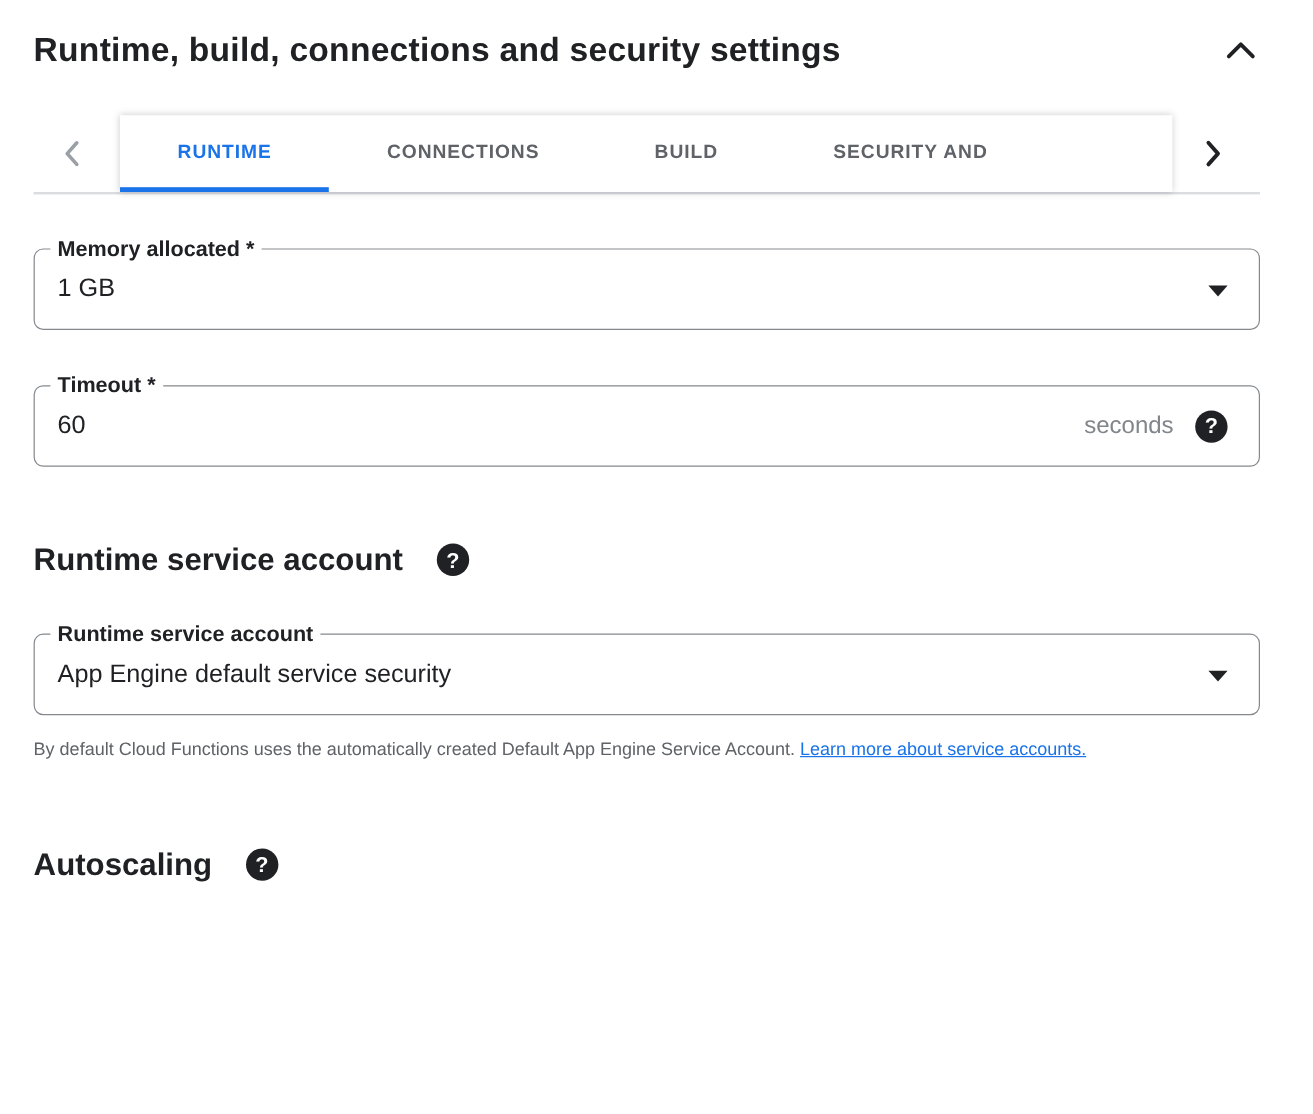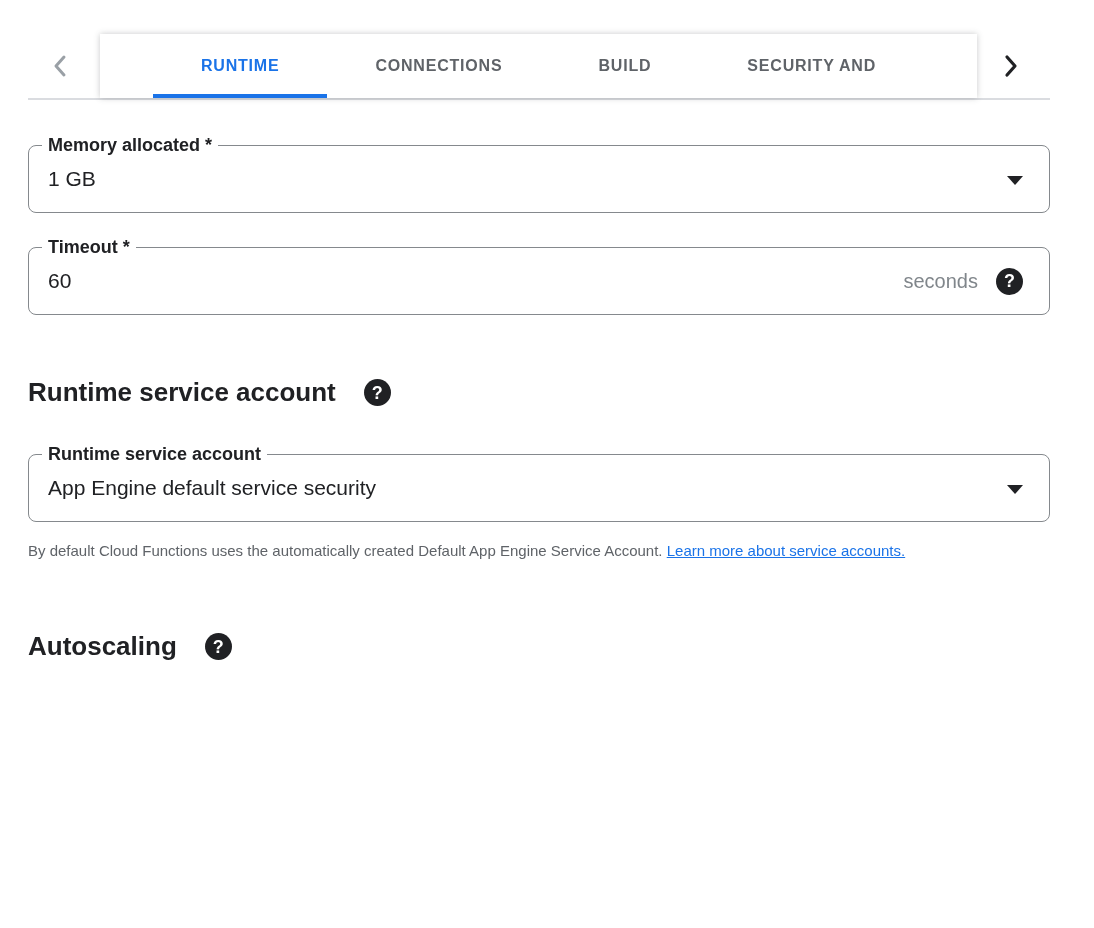--- a/index.html
+++ b/index.html
@@ -13,21 +13,21 @@
   .section-title { font-size: 28px; font-weight: 700; letter-spacing: 0.2px; color: #202124; }
   .collapse-btn { background: none; border: none; cursor: pointer; width: 40px; height: 40px;
     display: flex; align-items: center; justify-content: center; margin-right: -4px; }
 
   
   .tabs-row { display: flex; align-items: stretch; height: 64px; margin-top: 34px; position: relative; }
   .tab-pager { background: none; border: none; cursor: pointer; display: flex; align-items: center; }
   .tab-pager.left { width: 100px; justify-content: center; padding-left: 20px; }
   .tab-pager.right { width: 117px; justify-content: flex-start; padding-left: 26px; }
   .tab-strip { flex: 1; display: flex; overflow: hidden; background: #fff; position: relative;
-    box-shadow: 0 0 6px rgba(60,64,67,0.28); z-index: 1; white-space: nowrap; justify-content: center; }
+    box-shadow: 0 0 6px rgba(60,64,67,0.28); z-index: 1; white-space: nowrap; }
   .tab { position: relative; display: flex; align-items: center; justify-content: center;
     padding: 0 48px; font-size: 16px; font-weight: 700; letter-spacing: 0.8px;
     color: #5f6368; background: none; border: none; cursor: pointer; white-space: nowrap;
     font-family: "Liberation Sans", sans-serif; }
   .tab.active { color: #1a73e8; }
   .tab.active::after { content: ""; position: absolute; left: 0; right: 0; bottom: 0;
     height: 4px; background: #1a73e8; }
   .tabs-divider { height: 2px; background: #dadce0; margin: 0 44px 0 28px; }
 
   
@@ -46,21 +46,21 @@
     width: 0; height: 0; border-left: 8px solid transparent; border-right: 8px solid transparent;
     border-top: 9px solid #202124; }
   .suffix { font-size: 20px; color: #80868b; margin-right: 18px; white-space: nowrap; }
 
   .help-circle { width: 27px; height: 27px; border-radius: 50%; background: #202124;
     color: #fff; font-size: 18px; font-weight: 700; display: inline-flex; align-items: center;
     justify-content: center; flex: 0 0 auto; cursor: pointer; line-height: 1; }
   .mfield .help-circle { margin-right: 26px; }
 
   .field-memory { margin-top: 45px; }
-  .field-timeout { margin-top: 34px; }
+  .field-timeout { margin-top: 46px; }
 
   .sub-heading { display: flex; align-items: center; gap: 28px;
     font-size: 26px; font-weight: 700; color: #202124; }
   .heading-runtime-sa { margin-top: 62px; }
   .field-service-account { margin-top: 46px; }
 
   .helper-text { margin-top: 13px; font-size: 15px; line-height: 32px; color: #5f6368;
     max-width: 950px; }
   .helper-link { color: #1a73e8; text-decoration: underline; cursor: pointer; }
 
@@ -68,20 +68,30 @@
   .instances-row { display: flex; gap: 33px; margin-top: 48px; }
   .instances-row .mfield { width: 495px; height: 70px; }
 
   svg { display: block; }
 </style>
 </head>
 <body>
 
 <div class="page">
 
+  <div class="section-header">
+    <div class="section-title">Runtime, build, connections and security settings</div>
+    <button class="collapse-btn">
+      <span>
+        <svg width="26" height="16" viewBox="0 0 26 16">
+          <polyline points="3,13 13,3 23,13" fill="none" stroke="#202124" stroke-width="3.2" stroke-linecap="round" stroke-linejoin="round"></polyline>
+        </svg>
+      </span>
+    </button>
+  </div>
 
   <div class="tabs-row">
     <button class="tab-pager left">
       <span>
         <svg width="16" height="24" viewBox="0 0 16 24">
           <polyline points="12,3 4,12 12,21" fill="none" stroke="#9aa0a6" stroke-width="3" stroke-linecap="round" stroke-linejoin="round"></polyline>
         </svg>
       </span>
     </button>
     <div class="tab-strip">

